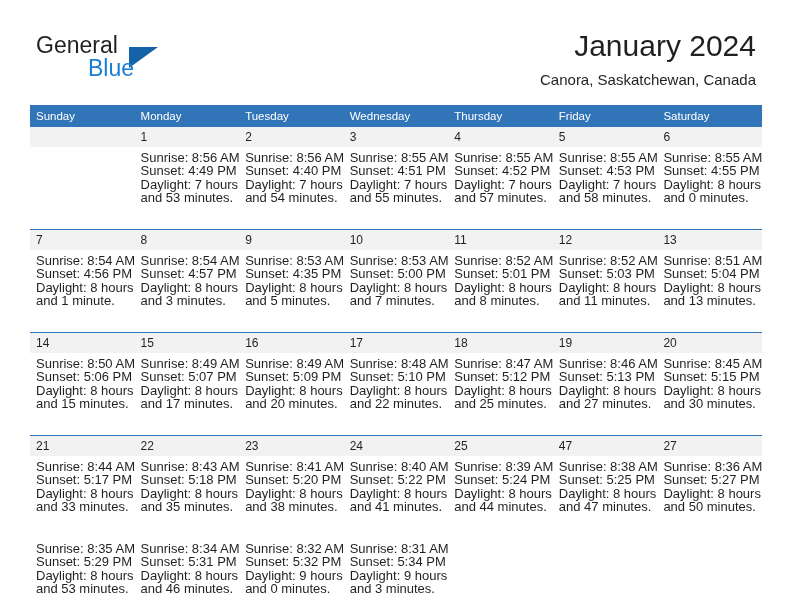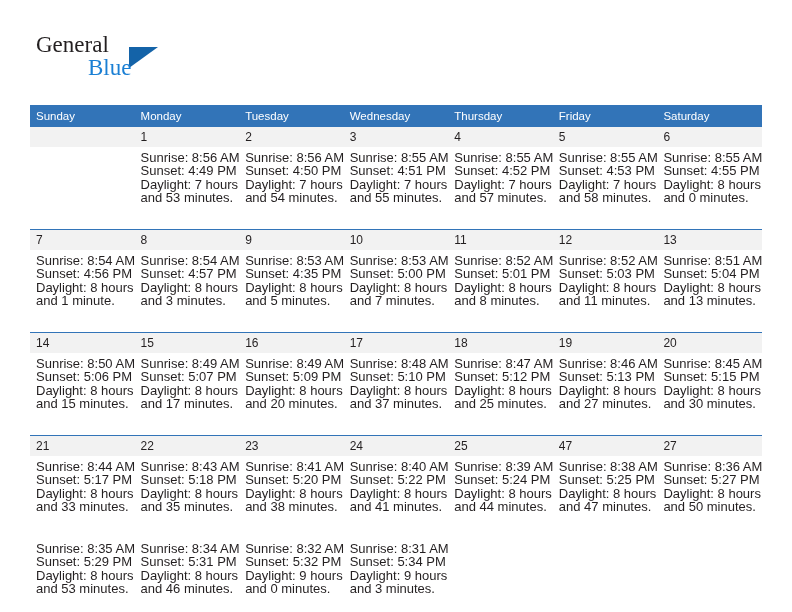--- a/index.html
+++ b/index.html
@@ -21,21 +21,20 @@
     box-sizing: border-box;
   }
 
   
   .topbar {
     position: absolute;
     left: 0;
     top: 0;
     width: 792px;
     height: 84px;
-    font-family: Liberation Serif, serif;
   }
   .logo {
     position: absolute;
     left: 36px;
     top: 32px;
     width: 210px;
     height: 56px;
   }
   .logo-line1 {
     position: absolute;
@@ -136,20 +135,24 @@
 <div class="page">
 
   <div class="topbar">
 
     <div class="logo">
       <span class="logo-line1">General</span>
       <span class="logo-tri"></span>
       <span class="logo-line2">Blue</span>
     </div>
 
+    <div class="title-block">
+      <div class="cal-title">January 2024</div>
+      <div class="cal-subtitle">Canora, Saskatchewan, Canada</div>
+    </div>
 
   </div>
 
   <table class="cal">
     <colgroup>
       <col>
         <col>
         <col>
         <col>
         <col>
@@ -180,21 +183,21 @@
         <tr class="info-row">
           <td class="empty-cell">&nbsp;</td>
           <td>
             <span class="ln">Sunrise: 8:56 AM</span>
             <span class="ln">Sunset: 4:49 PM</span>
             <span class="ln">Daylight: 7 hours</span>
             <span class="ln">and 53 minutes.</span>
           </td>
           <td>
             <span class="ln">Sunrise: 8:56 AM</span>
-            <span class="ln">Sunset: 4:50 PM</span>
+            <span class="ln">Sunset: 4:40 PM</span>
             <span class="ln">Daylight: 7 hours</span>
             <span class="ln">and 54 minutes.</span>
           </td>
           <td>
             <span class="ln">Sunrise: 8:55 AM</span>
             <span class="ln">Sunset: 4:51 PM</span>
             <span class="ln">Daylight: 7 hours</span>
             <span class="ln">and 55 minutes.</span>
           </td>
           <td>
@@ -294,21 +297,21 @@
           <td>
             <span class="ln">Sunrise: 8:49 AM</span>
             <span class="ln">Sunset: 5:09 PM</span>
             <span class="ln">Daylight: 8 hours</span>
             <span class="ln">and 20 minutes.</span>
           </td>
           <td>
             <span class="ln">Sunrise: 8:48 AM</span>
             <span class="ln">Sunset: 5:10 PM</span>
             <span class="ln">Daylight: 8 hours</span>
-            <span class="ln">and 37 minutes.</span>
+            <span class="ln">and 22 minutes.</span>
           </td>
           <td>
             <span class="ln">Sunrise: 8:47 AM</span>
             <span class="ln">Sunset: 5:12 PM</span>
             <span class="ln">Daylight: 8 hours</span>
             <span class="ln">and 25 minutes.</span>
           </td>
           <td>
             <span class="ln">Sunrise: 8:46 AM</span>
             <span class="ln">Sunset: 5:13 PM</span>

